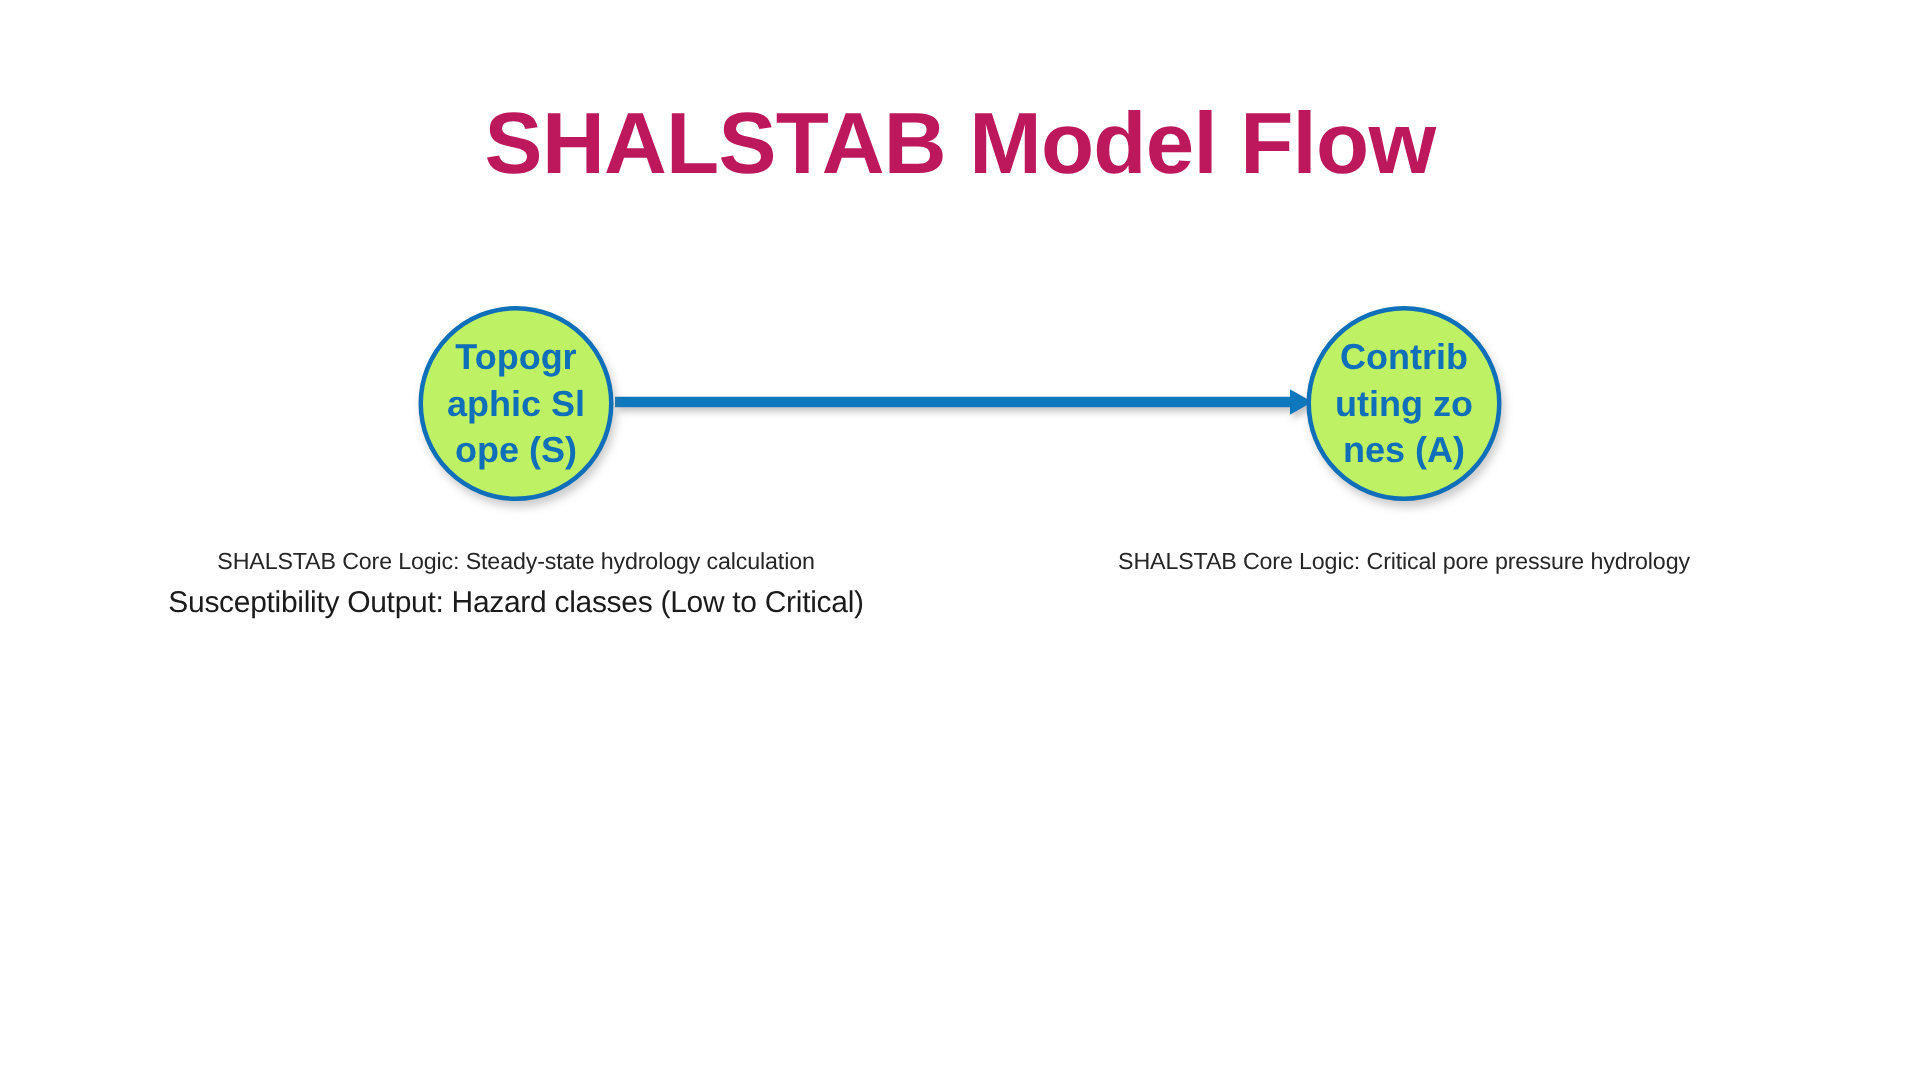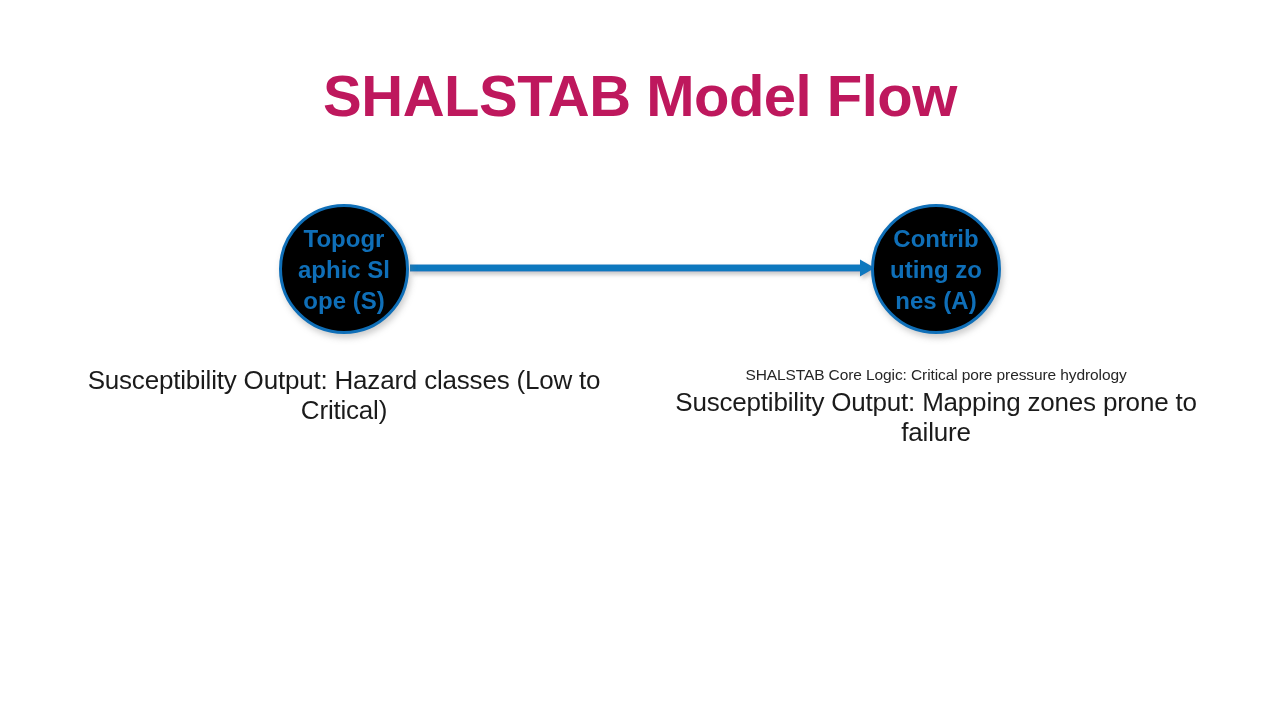--- a/index.html
+++ b/index.html
@@ -40,21 +40,21 @@
     height: 720px;
   }
 
   
   .node {
     position: absolute;
     width: 130px;
     height: 130px;
     border-radius: 50%;
     border: 3px solid #0f6fb8;
-    background: #000000;
+    background: #bef264;
     box-sizing: border-box;
     box-shadow: 2px 4px 6px rgba(120,120,120,0.38);
     display: flex;
     align-items: center;
     justify-content: center;
   }
   .node-label {
     font-size: 24px;
     font-weight: 700;
     color: #0f6fb8;
@@ -89,21 +89,21 @@
   #caption-right { left: 646px; width: 580px; }
 
   .caption-logic {
     font-size: 15.5px;
     font-weight: 400;
     color: #262626;
     line-height: 22px;
     letter-spacing: -0.1px;
   }
   .caption-output {
-    font-size: 26px;
+    font-size: 20px;
     font-weight: 400;
     color: #1b1b1b;
     line-height: 30px;
     letter-spacing: -0.2px;
     margin-top: 1px;
   }
 </style>
 </head>
 <body>
 
@@ -127,19 +127,19 @@
     <span class="node-label">Topographic Slope (S)</span>
   </div>
 
   <div class="node" id="node-area">
     <span class="node-label">Contributing zones (A)</span>
   </div>
 
 </div>
 
 <div class="caption-block" id="caption-left">
+  <div class="caption-logic">SHALSTAB Core Logic: Steady-state hydrology calculation</div>
   <div class="caption-output">Susceptibility Output: Hazard classes (Low to Critical)</div>
 </div>
 
 <div class="caption-block" id="caption-right">
   <div class="caption-logic">SHALSTAB Core Logic: Critical pore pressure hydrology</div>
-  <div class="caption-output">Susceptibility Output: Mapping zones prone to failure</div>
 </div>
 
 </body></html>

